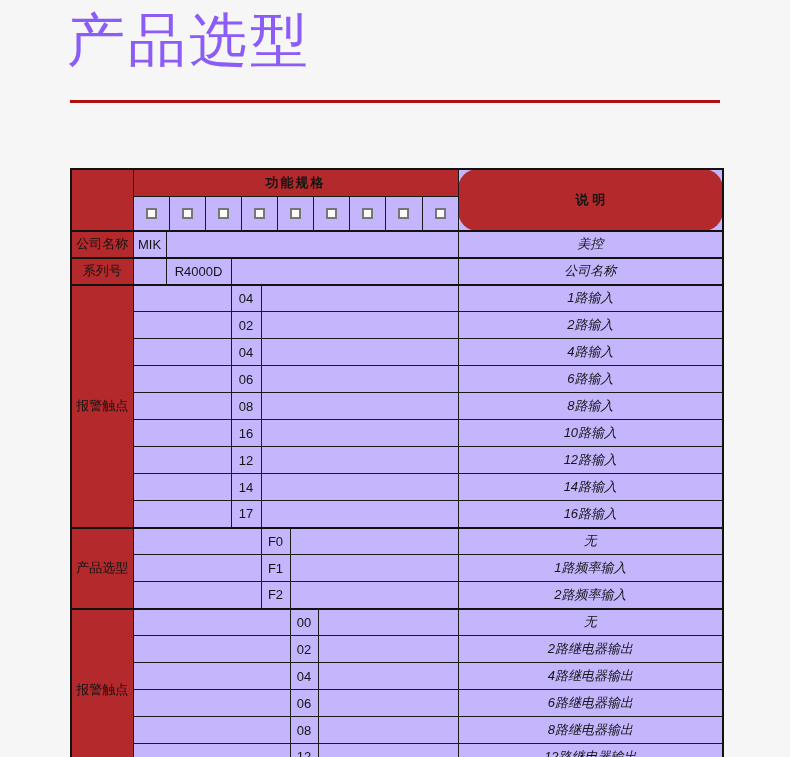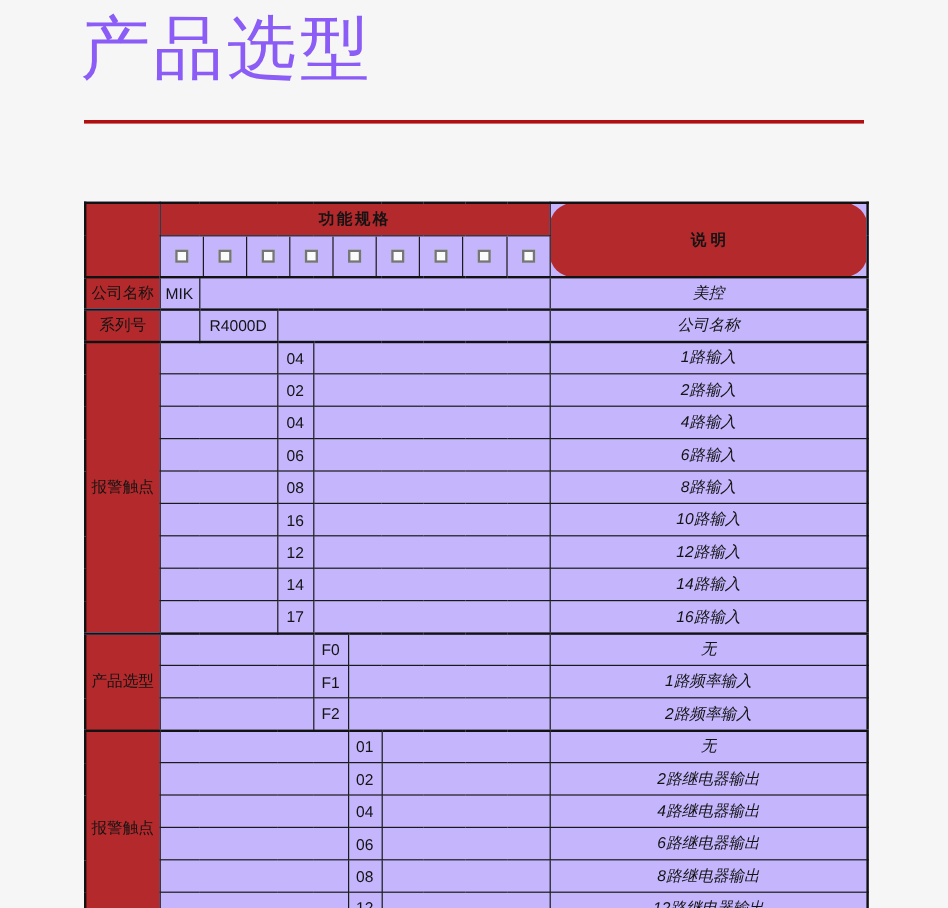--- a/index.html
+++ b/index.html
@@ -231,21 +231,21 @@
       </tr>
       <tr>
         <td colspan="3"></td>
         <td class="code-cell">F2</td>
         <td colspan="5"></td>
         <td class="desc-cell">2路频率输入</td>
       </tr>
       <tr class="section-start">
         <td class="label-cell" rowspan="6">报警触点</td>
         <td colspan="4"></td>
-        <td class="code-cell">01</td>
+        <td class="code-cell">00</td>
         <td colspan="4"></td>
         <td class="desc-cell">无</td>
       </tr>
       <tr>
         <td colspan="4"></td>
         <td class="code-cell">02</td>
         <td colspan="4"></td>
         <td class="desc-cell">2路继电器输出</td>
       </tr>
       <tr>

